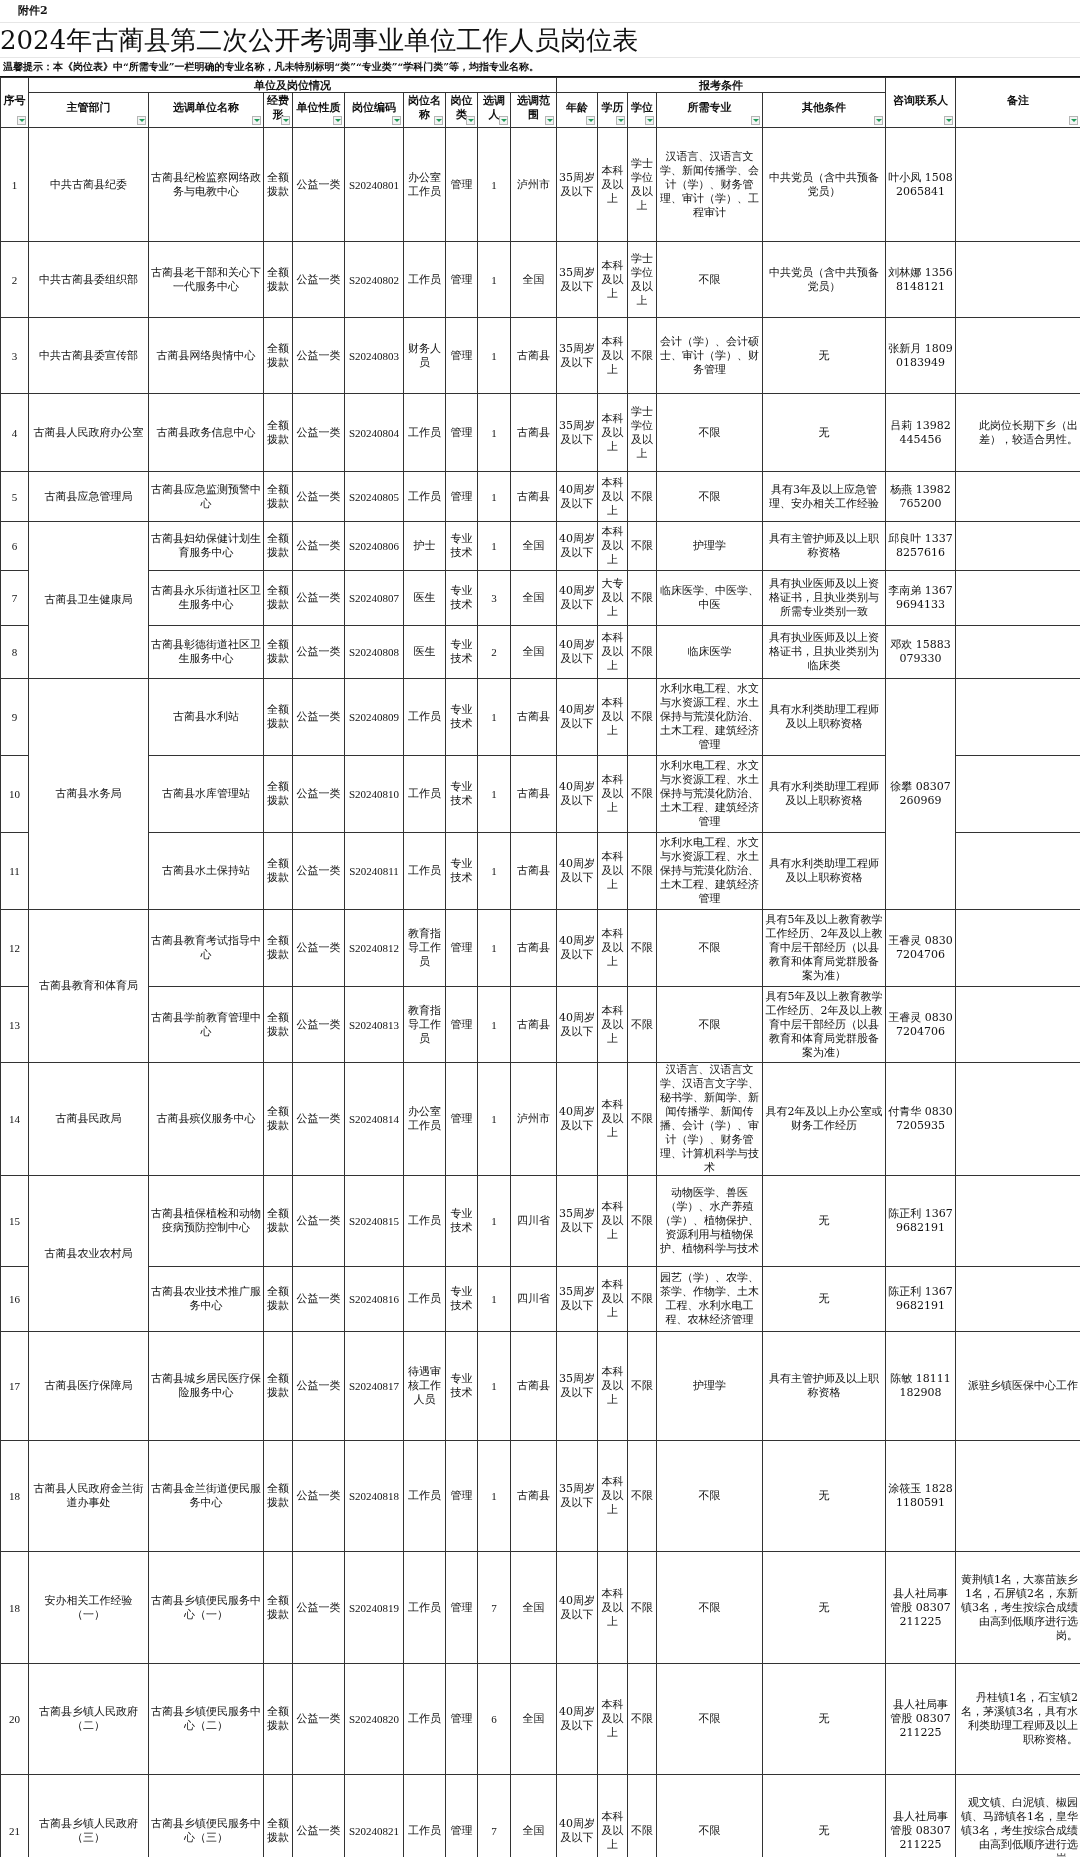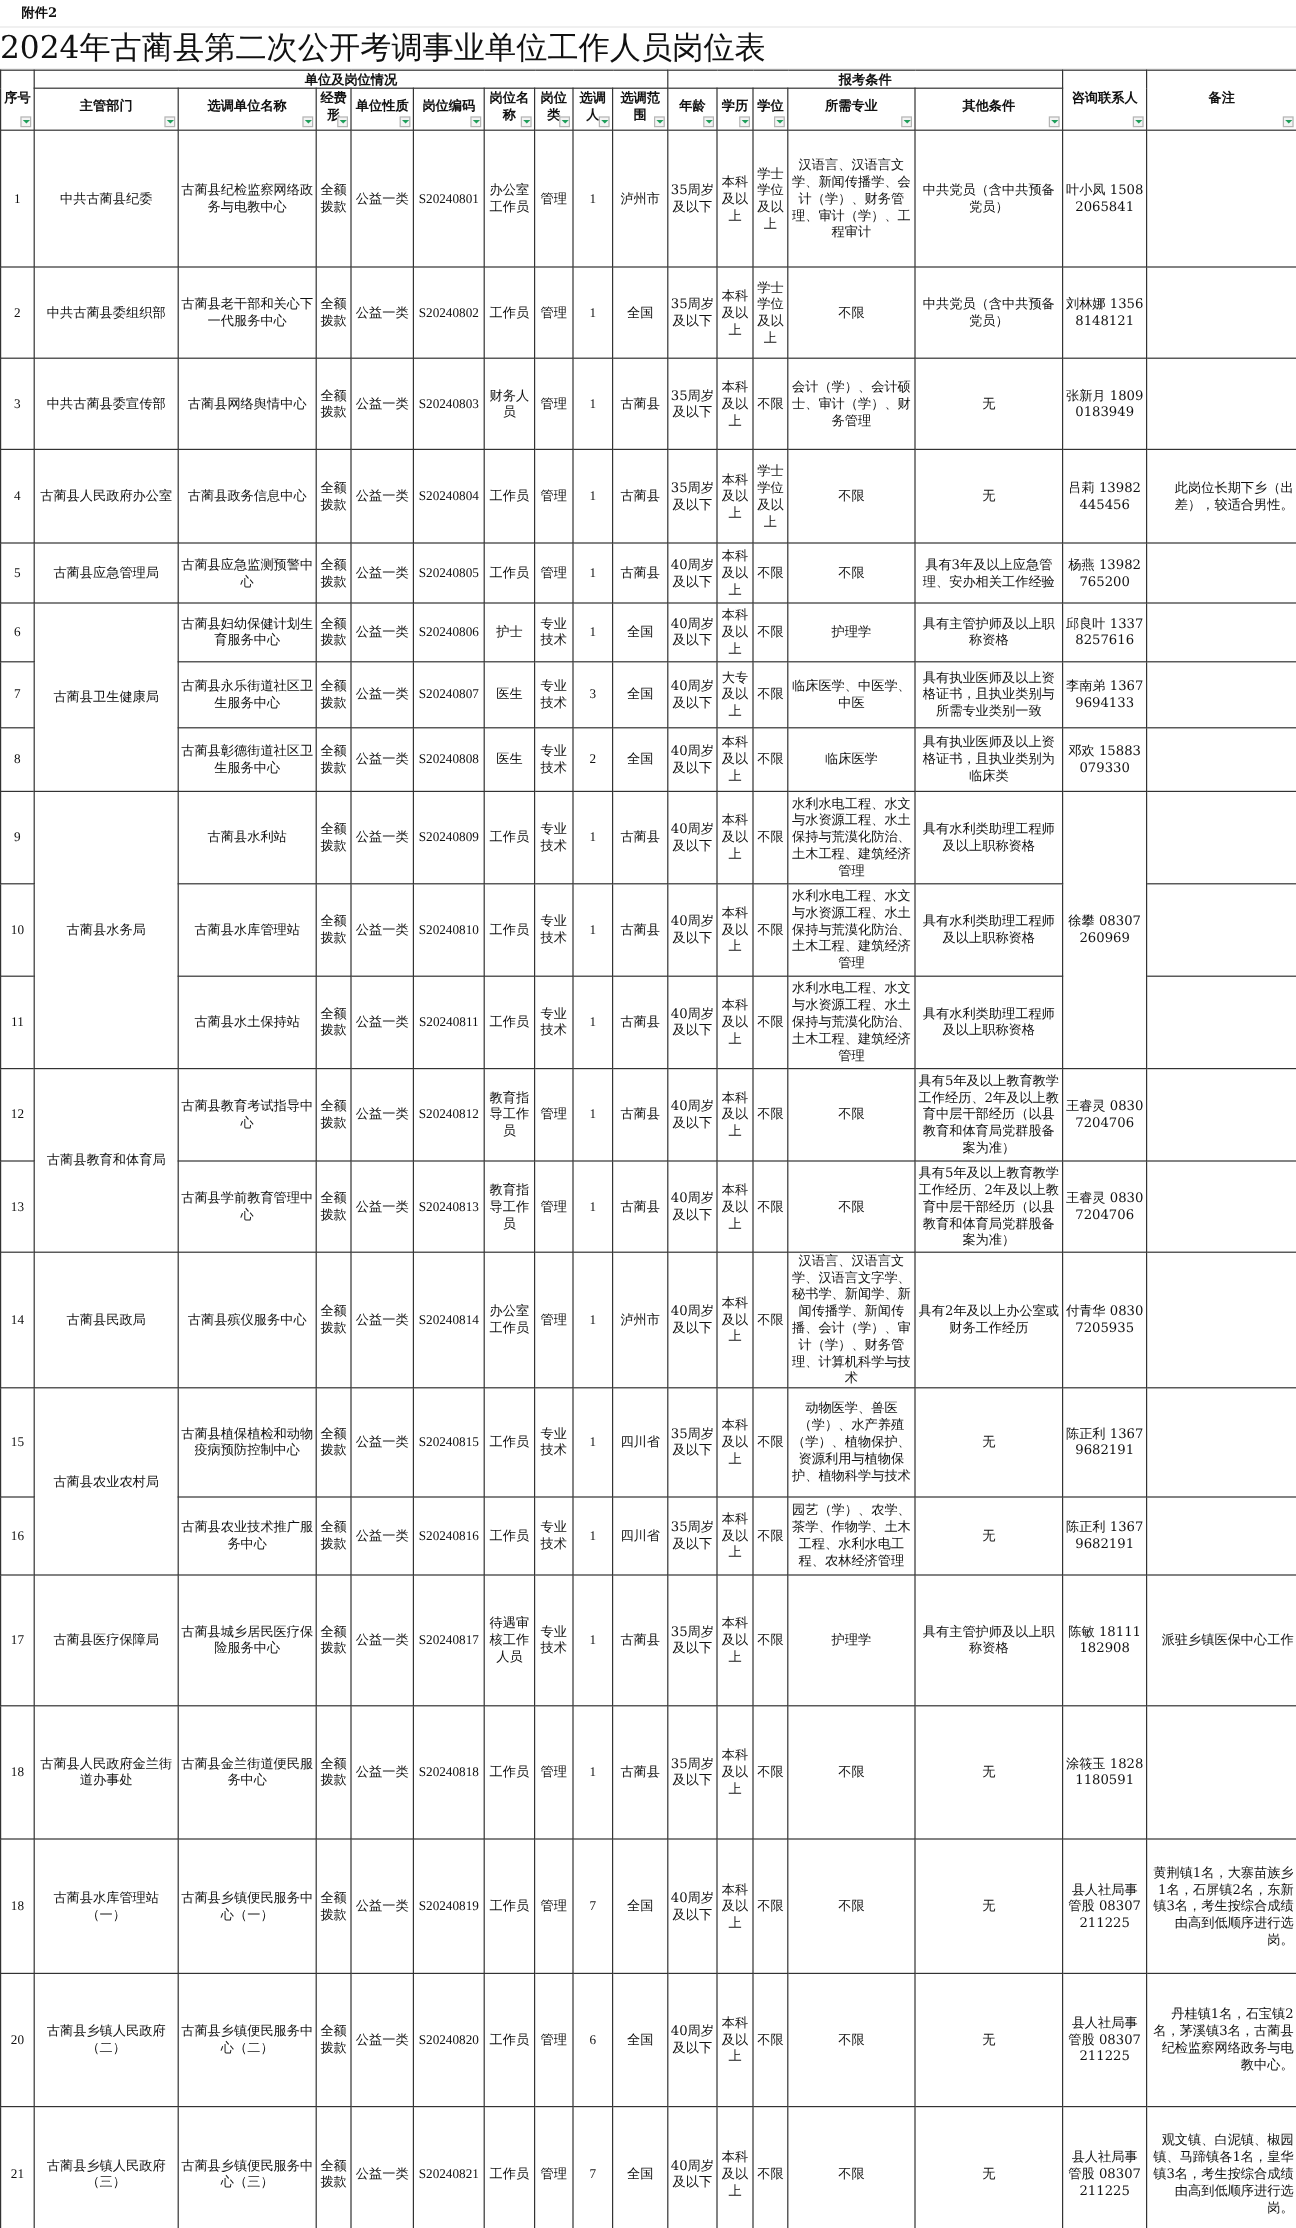--- a/index.html
+++ b/index.html
@@ -17,20 +17,21 @@
   .filter::after { content:""; position:absolute; left:1px; top:2px; border-left:3px solid transparent; border-right:3px solid transparent; border-top:3px solid #1f9e5b; }
   td.left { text-align:right; }
   .num { font-family:"Liberation Serif", serif; font-size:11px; }
 </style>
 </head>
 <body>
 
 <div class="page">
   <div class="attach">附件2</div>
   <div class="title">2024年古蔺县第二次公开考调事业单位工作人员岗位表</div>
+  <div class="tip">温馨提示：本《岗位表》中“所需专业”一栏明确的专业名称，凡未特别标明“类”“专业类”“学科门类”等，均指专业名称。</div>
 
   <table>
     <colgroup>
       <col style="width:28px">
         <col style="width:120px">
         <col style="width:115px">
         <col style="width:29px">
       <col style="width:52px">
         <col style="width:59px">
         <col style="width:42px">
@@ -400,21 +401,21 @@
           <td>35周岁及以下</td>
           <td>本科及以上</td>
           <td>不限</td>
           <td>不限</td>
           <td>无</td>
           <td>涂筱玉 18281180591</td>
           <td class="left"></td>
         </tr>
         <tr style="height: 112px;">
           <td class="num">18</td>
-          <td>古蔺县水库管理站（一）</td>
+          <td>安办相关工作经验（一）</td>
           <td>古蔺县乡镇便民服务中心（一）</td>
           <td>全额拨款</td>
           <td>公益一类</td>
           <td class="num">S20240819</td>
           <td>工作员</td>
           <td>管理</td>
           <td class="num">7</td>
           <td>全国</td>
           <td>40周岁及以下</td>
           <td>本科及以上</td>
@@ -434,21 +435,21 @@
           <td>工作员</td>
           <td>管理</td>
           <td class="num">6</td>
           <td>全国</td>
           <td>40周岁及以下</td>
           <td>本科及以上</td>
           <td>不限</td>
           <td>不限</td>
           <td>无</td>
           <td>县人社局事管股 08307211225</td>
-          <td class="left">丹桂镇1名，石宝镇2名，茅溪镇3名，古蔺县纪检监察网络政务与电教中心。</td>
+          <td class="left">丹桂镇1名，石宝镇2名，茅溪镇3名，具有水利类助理工程师及以上职称资格。</td>
         </tr>
         <tr style="height: 113px;">
           <td class="num">21</td>
           <td>古蔺县乡镇人民政府（三）</td>
           <td>古蔺县乡镇便民服务中心（三）</td>
           <td>全额拨款</td>
           <td>公益一类</td>
           <td class="num">S20240821</td>
           <td>工作员</td>
           <td>管理</td>

